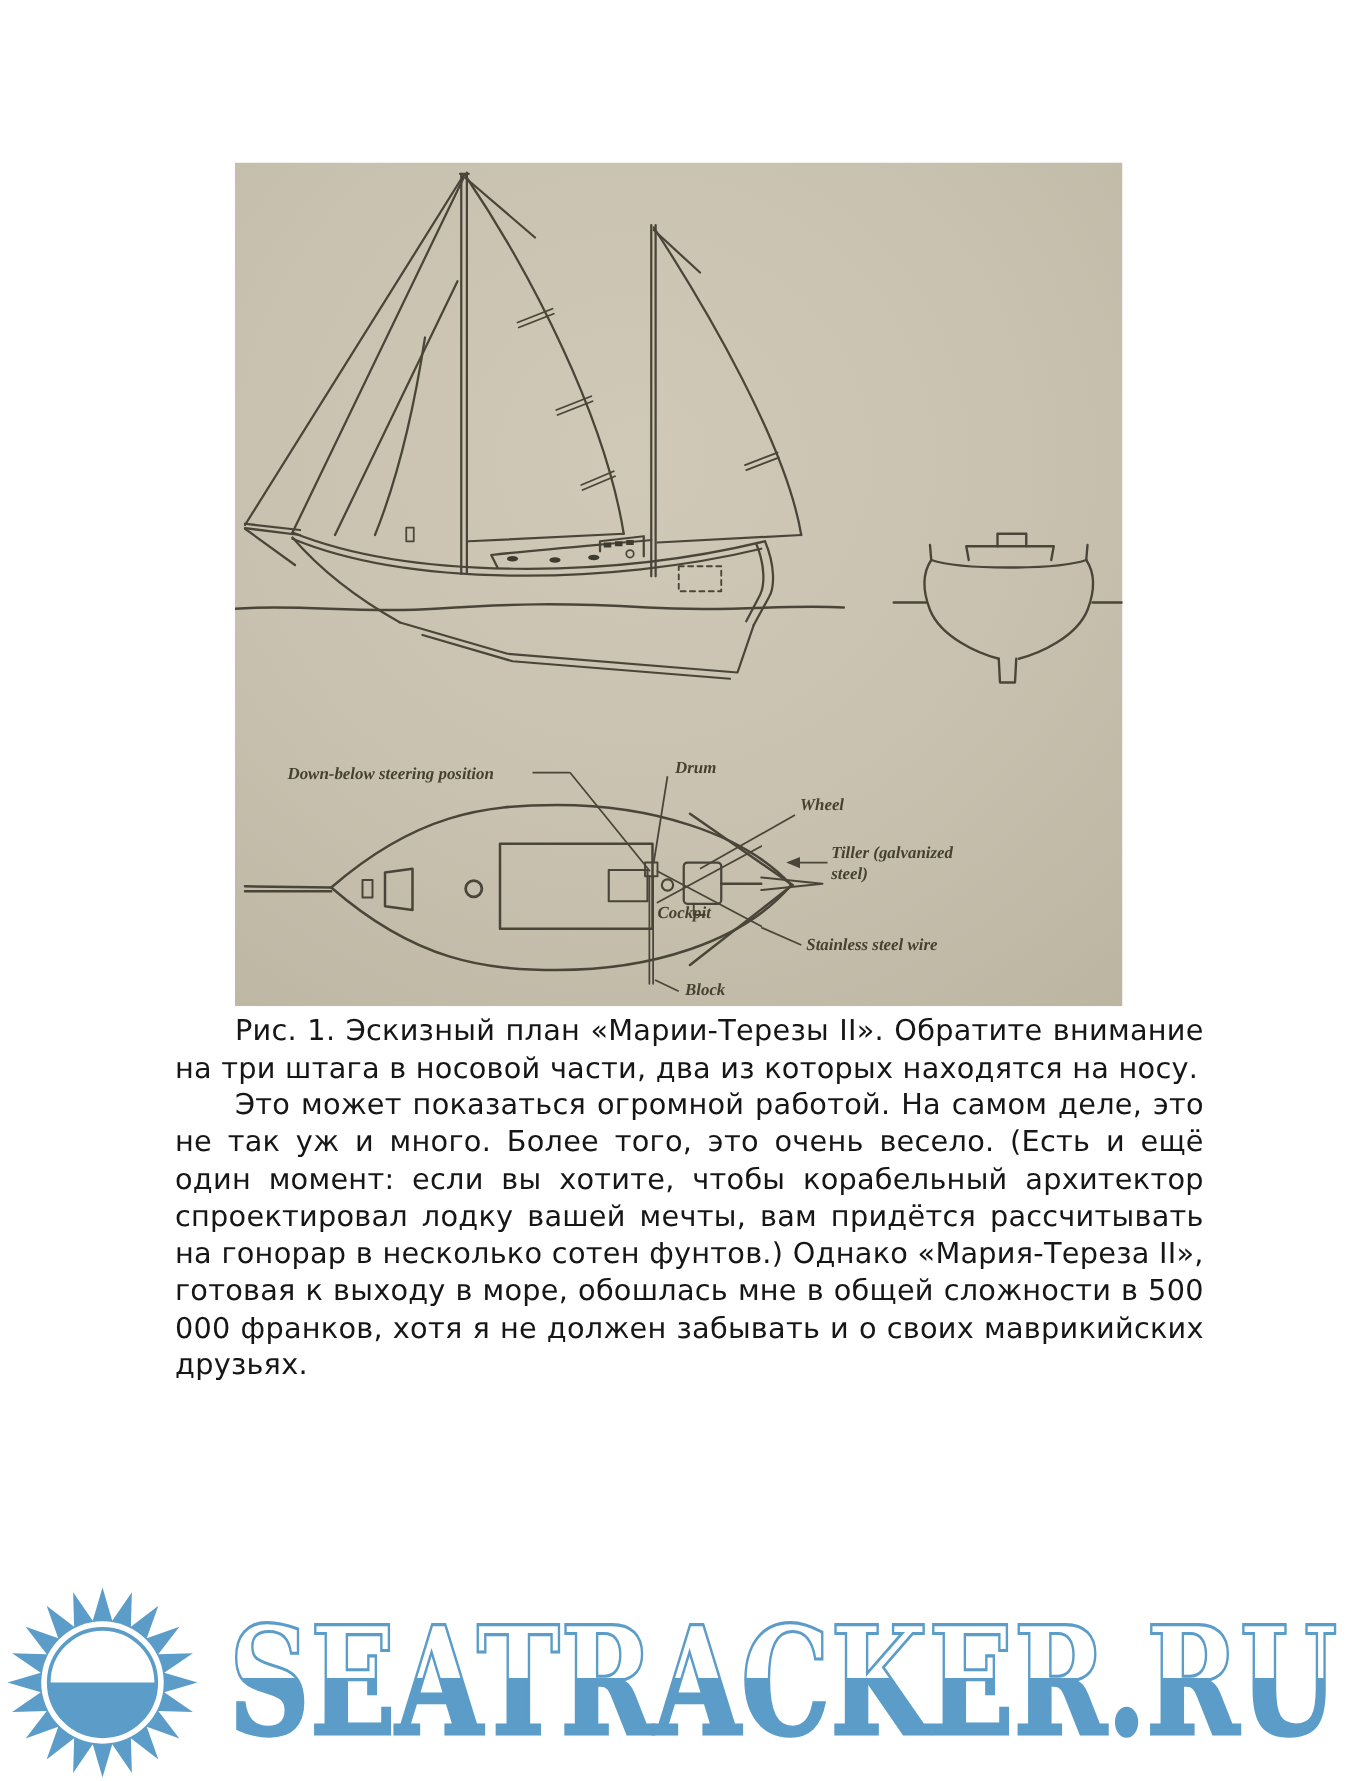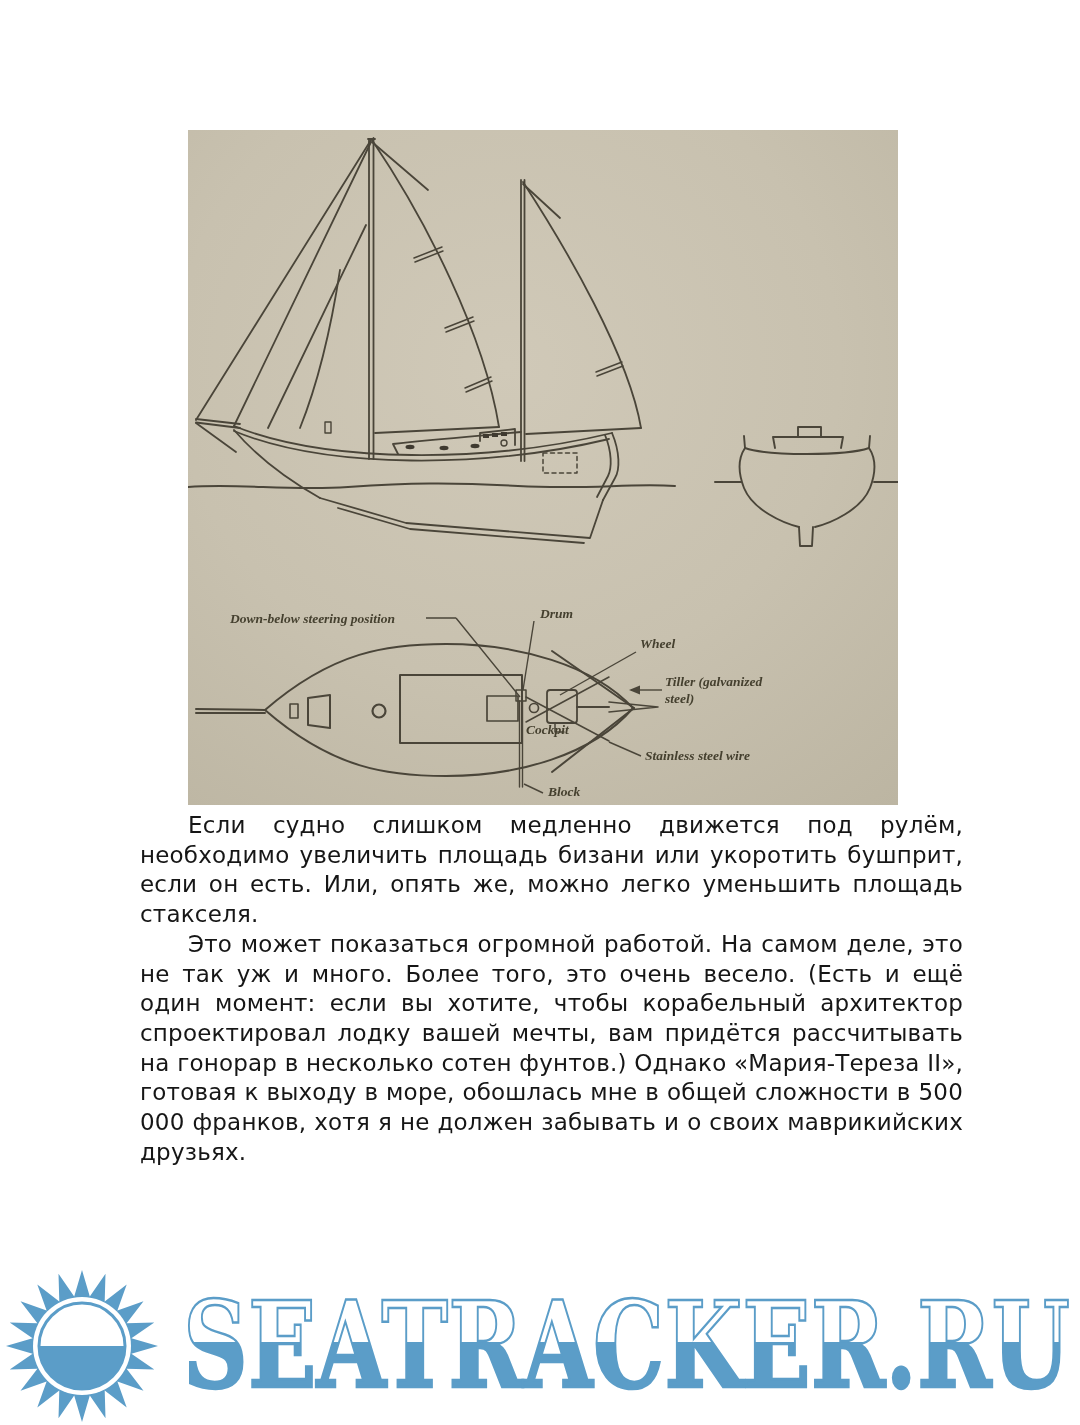--- a/index.html
+++ b/index.html
@@ -147,21 +147,21 @@
     <text class="fig-label" x="477" y="556">Tiller (galvanized</text>
     <text class="fig-label" x="477" y="573">steel)</text>
     <text class="fig-label" x="338" y="604">Cockpit</text>
     <text class="fig-label" x="457" y="630">Stainless steel wire</text>
     <text class="fig-label" x="360" y="666">Block</text>
   </g>
 </svg>
 </div>
 
 <div class="caption-block">
-  <p>Если судно слишком медленно движется под рулём, необходимо увеличить площадь бизани или укоротить бушприт, если он есть. Или, опять же, можно легко уменьшить площадь стакселя.</p>
+  <p>Рис. 1. Эскизный план «Марии-Терезы II». Обратите внимание на три штага в носовой части, два из которых находятся на носу.</p>
   <p>Это может показаться огромной работой. На самом деле, это не так уж и много. Более того, это очень весело. (Есть и ещё один момент: если вы хотите, чтобы корабельный архитектор спроектировал лодку вашей мечты, вам придётся рассчитывать на гонорар в несколько сотен фунтов.) Однако «Мария-Тереза II», готовая к выходу в море, обошлась мне в общей сложности в 500 000 франков, хотя я не должен забывать и о своих маврикийских друзьях.</p>
 </div>
 
 <svg class="watermark" viewBox="0 0 1080 156" xmlns="http://www.w3.org/2000/svg">
   <defs>
     <linearGradient id="wm-grad" gradientUnits="userSpaceOnUse" x1="0" y1="28" x2="0" y2="118">
       <stop offset="0" stop-color="#ffffff"></stop>
       <stop offset="0.5" stop-color="#ffffff"></stop>
       <stop offset="0.5" stop-color="#5b9dc8"></stop>
       <stop offset="1" stop-color="#5b9dc8"></stop>

